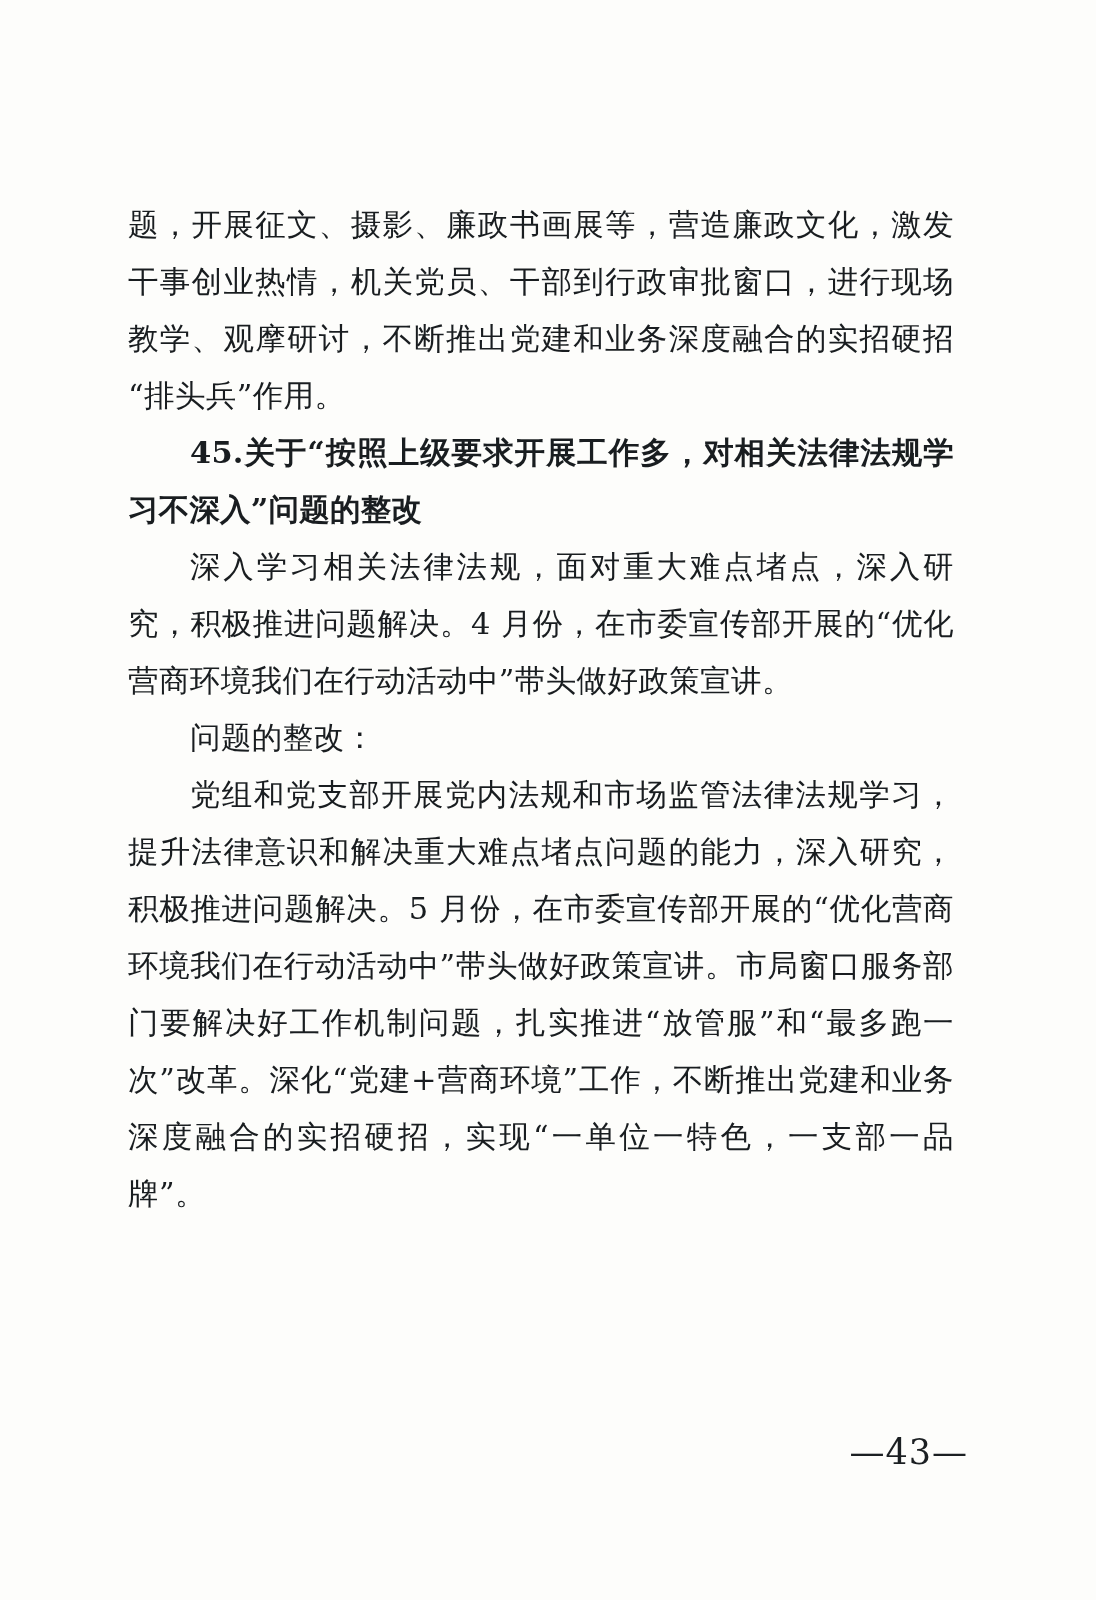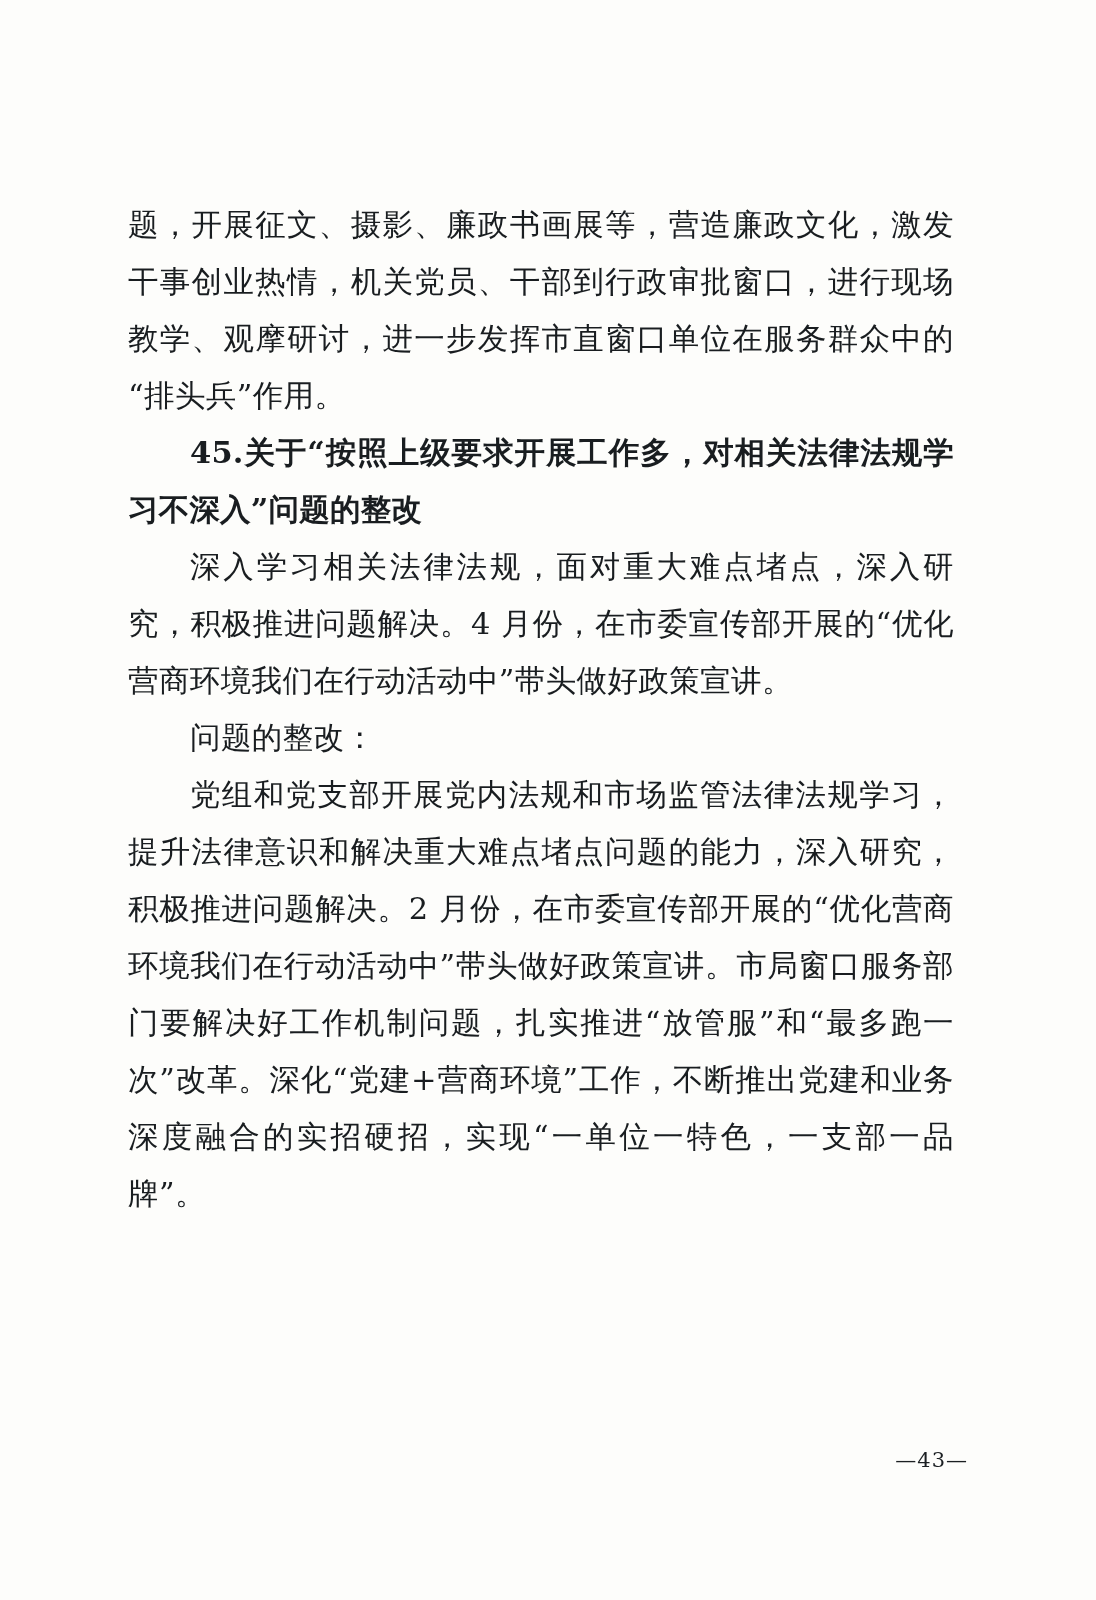--- a/index.html
+++ b/index.html
@@ -47,43 +47,43 @@
     text-indent: 62px;
     letter-spacing: 0.2px;
   }
   p.tight {
     text-align: justify;
   }
   .page-number {
     position: absolute;
     right: 128px;
     bottom: 128px;
-    font-size: 21px;
+    font-size: 35px;
     color: #1b1f22;
     letter-spacing: 1px;
     font-family: "DejaVu Serif", "Liberation Serif", serif;
   }
 </style>
 </head>
 <body>
 
 <div class="page">
 
   <div class="content">
 
-    <p class="tight">题，开展征文、摄影、廉政书画展等，营造廉政文化，激发干事创业热情，机关党员、干部到行政审批窗口，进行现场教学、观摩研讨，进一步发挥市直窗口单位在服务群众中的“排头兵”作用。</p>
+    <p class="tight">题，开展征文、摄影、廉政书画展等，营造廉政文化，激发干事创业热情，机关党员、干部到行政审批窗口，进行现场教学、观摩研讨，不断推出党建和业务深度融合的实招硬招“排头兵”作用。</p>
 
     <p class="heading">45.关于“按照上级要求开展工作多，对相关法律法规学习不深入”问题的整改</p>
 
 
     <p class="indent">深入学习相关法律法规，面对重大难点堵点，深入研究，积极推进问题解决。4 月份，在市委宣传部开展的“优化营商环境我们在行动活动中”带头做好政策宣讲。</p>
 
     <p class="indent">问题的整改：</p>
 
-    <p class="indent">党组和党支部开展党内法规和市场监管法律法规学习，提升法律意识和解决重大难点堵点问题的能力，深入研究，积极推进问题解决。2 月份，在市委宣传部开展的“优化营商环境我们在行动活动中”带头做好政策宣讲。市局窗口服务部门要解决好工作机制问题，扎实推进“放管服”和“最多跑一次”改革。深化“党建+营商环境”工作，不断推出党建和业务深度融合的实招硬招，实现“一单位一特色，一支部一品牌”。</p>
+    <p class="indent">党组和党支部开展党内法规和市场监管法律法规学习，提升法律意识和解决重大难点堵点问题的能力，深入研究，积极推进问题解决。5 月份，在市委宣传部开展的“优化营商环境我们在行动活动中”带头做好政策宣讲。市局窗口服务部门要解决好工作机制问题，扎实推进“放管服”和“最多跑一次”改革。深化“党建+营商环境”工作，不断推出党建和业务深度融合的实招硬招，实现“一单位一特色，一支部一品牌”。</p>
 
 
 
   </div>
 
   <div class="page-number">—43—</div>
 
 </div>
 
 </body></html>

